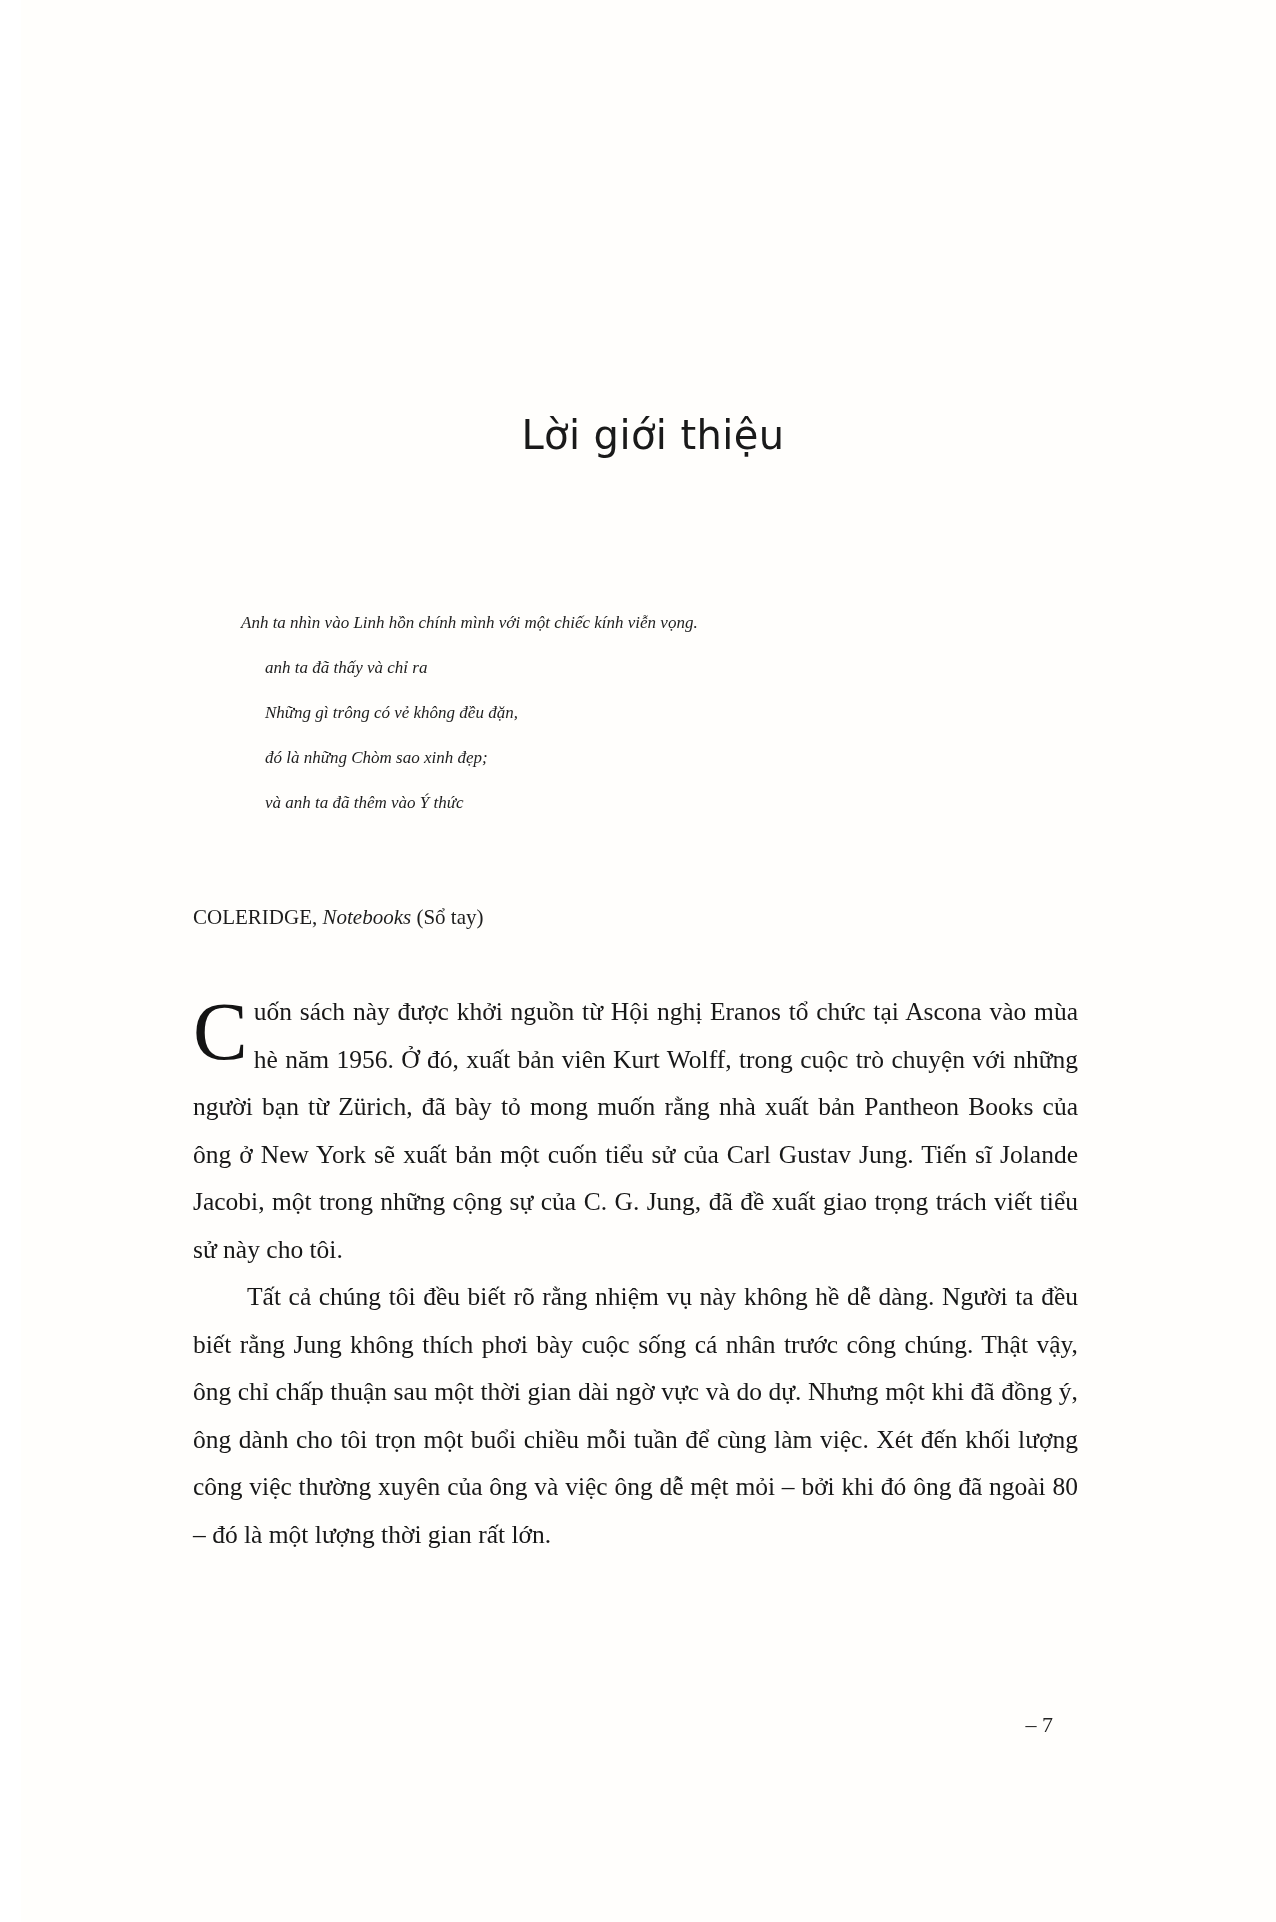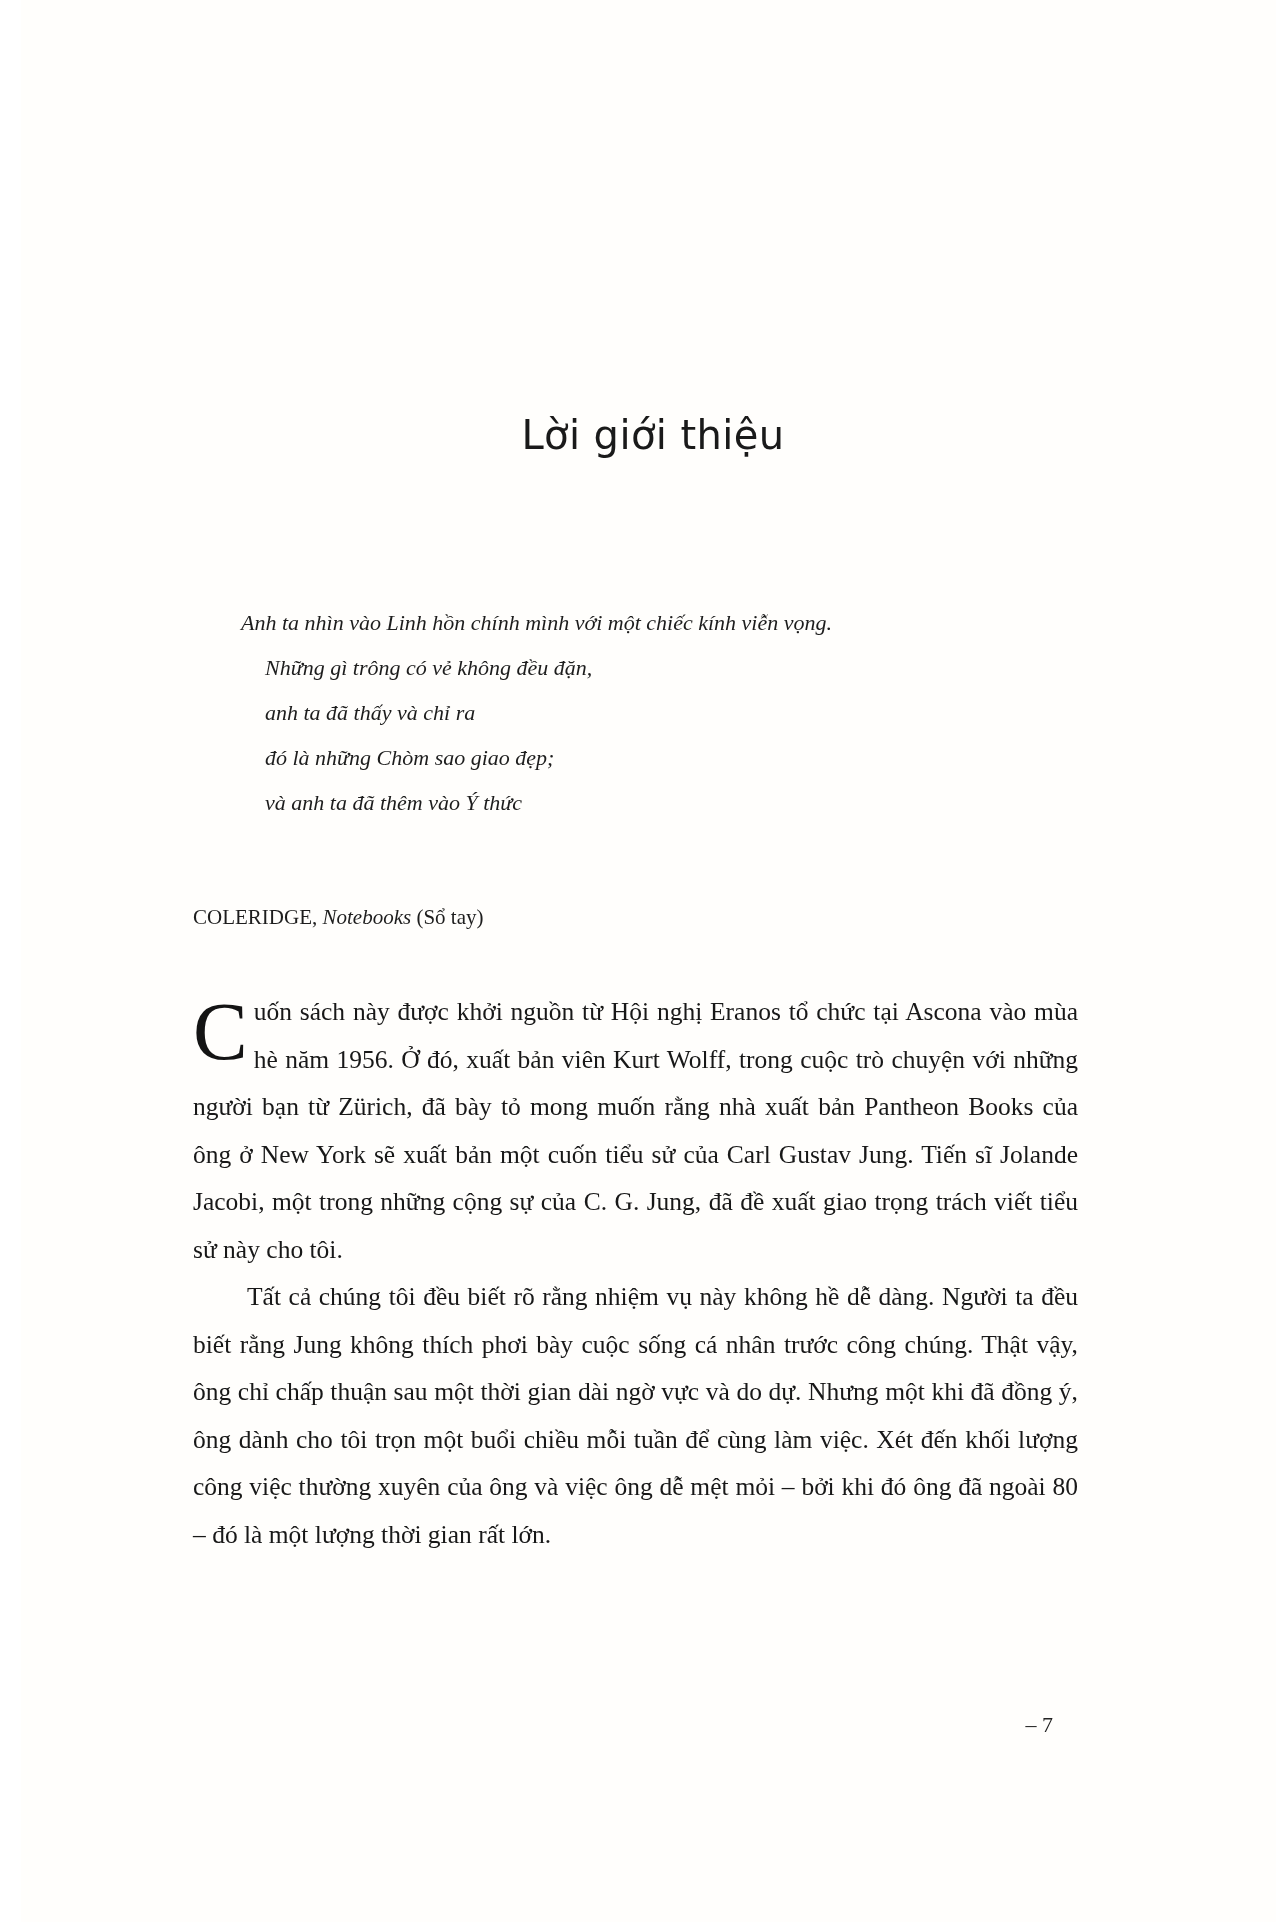--- a/index.html
+++ b/index.html
@@ -46,21 +46,21 @@
     letter-spacing: 0.4px;
     color: #1a1a1a;
   }
 
   .epigraph {
     position: absolute;
     top: 600px;
     left: 72px;
     width: 800px;
     font-style: italic;
-    font-size: 22px;
+    font-size: 17px;
     line-height: 45px;
     color: #1d1d1d;
   }
   .epigraph .line {
     display: block;
     white-space: pre;
   }
   .epigraph .line.first {
     margin-left: -24px;
   }
@@ -125,23 +125,23 @@
 </head>
 <body>
 
 <div class="page">
   <div class="content">
 
     <h1 class="page-title">Lời giới thiệu</h1>
 
     <div class="epigraph">
       <span class="line first">Anh ta nhìn vào Linh hồn chính mình với một chiếc kính viễn vọng.</span>
+      <span class="line">anh ta đã thấy và chỉ ra</span>
       <span class="line">Những gì trông có vẻ không đều đặn,</span>
-      <span class="line">anh ta đã thấy và chỉ ra</span>
-      <span class="line">đó là những Chòm sao giao đẹp;</span>
+      <span class="line">đó là những Chòm sao xinh đẹp;</span>
       <span class="line">và anh ta đã thêm vào Ý thức</span>
     </div>
 
     <div class="attribution">
       <span>COLERIDGE, </span><span class="work">Notebooks</span><span> (Sổ tay)</span>
     </div>
 
     <div class="body-text">
       <p class="para first">
         <span class="dropcap">C</span><span>uốn sách này được khởi nguồn từ Hội nghị Eranos tổ chức tại Ascona vào mùa hè năm 1956. Ở đó, xuất bản viên Kurt Wolff, trong cuộc trò chuyện với những người bạn từ Zürich, đã bày tỏ mong muốn rằng nhà xuất bản Pantheon Books của ông ở New York sẽ xuất bản một cuốn tiểu sử của Carl Gustav Jung. Tiến sĩ Jolande Jacobi, một trong những cộng sự của C. G. Jung, đã đề xuất giao trọng trách viết tiểu sử này cho tôi.</span>

